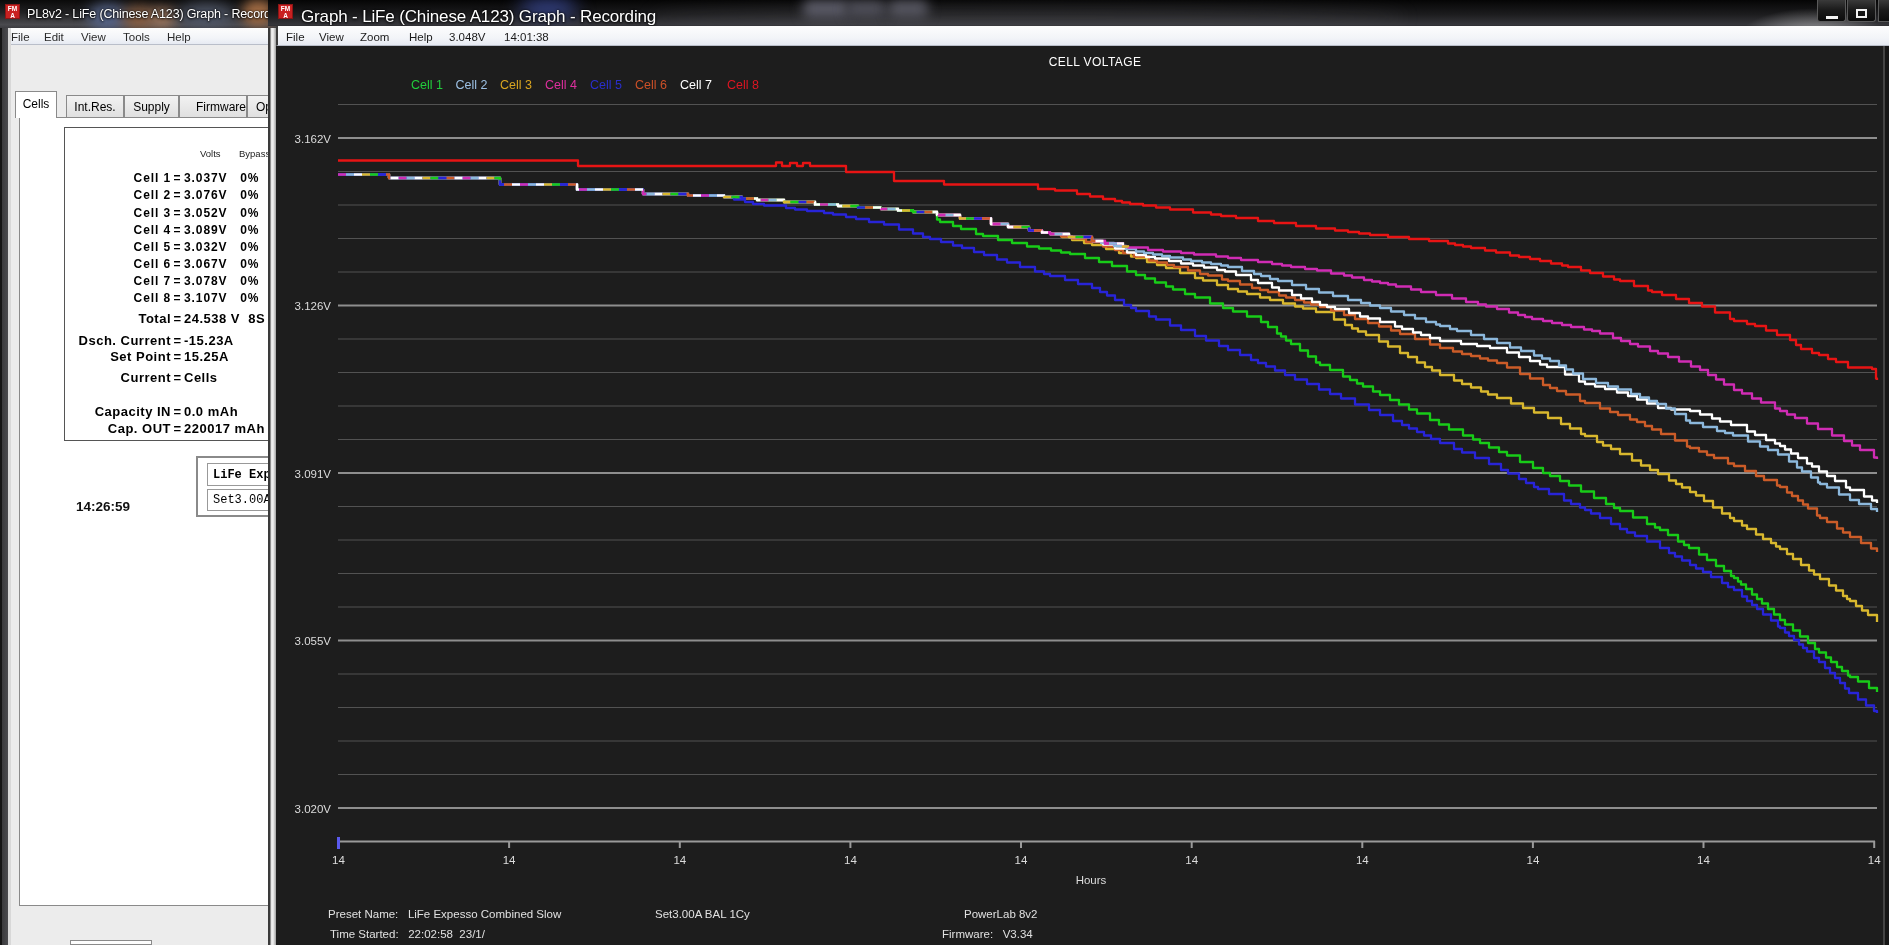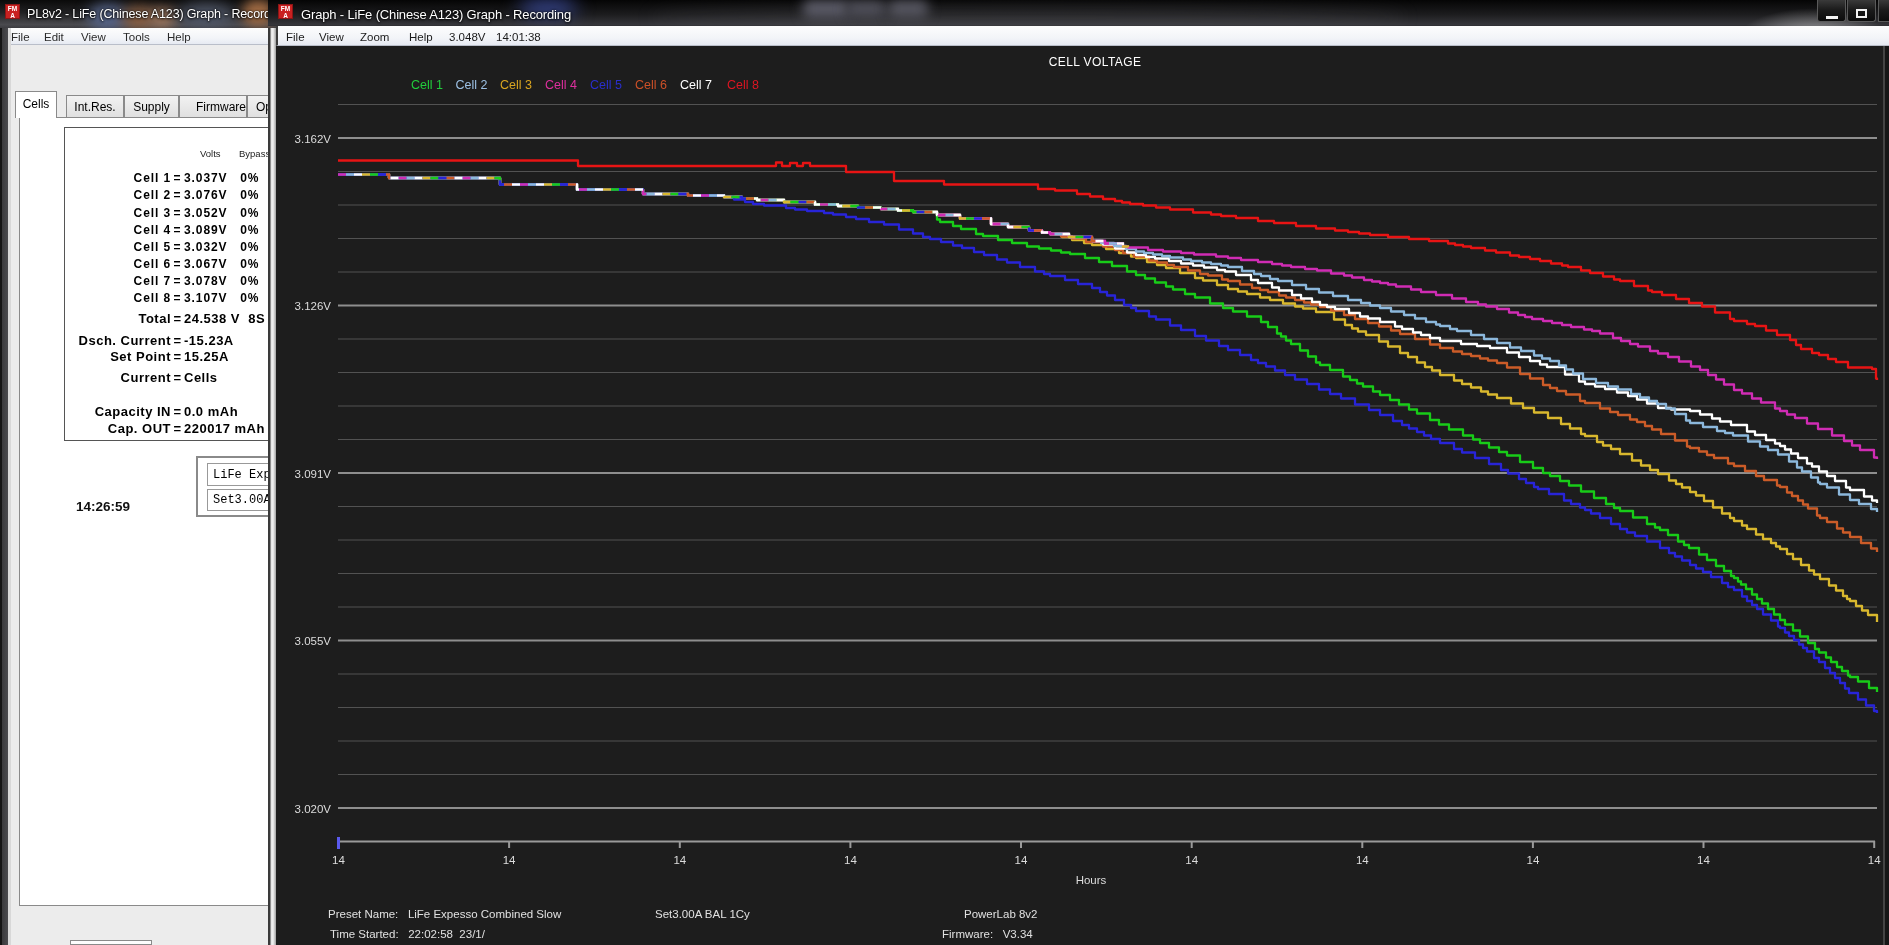--- a/index.html
+++ b/index.html
@@ -66,21 +66,21 @@
           <div class="r rx" style="top:311.3px"><span class="lab">Total</span><span class="eq">=</span><span class="val">24.538 V&nbsp;&nbsp;8S</span></div>
           <div class="r rx" style="top:332.7px"><span class="lab">Dsch. Current</span><span class="eq">=</span><span class="val">-15.23A</span></div>
           <div class="r rx" style="top:349.1px"><span class="lab">Set Point</span><span class="eq">=</span><span class="val">15.25A</span></div>
           <div class="r rx" style="top:369.9px"><span class="lab">Current</span><span class="eq">=</span><span class="val">Cells</span></div>
           <div class="r rx" style="top:404.1px"><span class="lab">Capacity IN</span><span class="eq">=</span><span class="val">0.0 mAh</span></div>
           <div class="r rx" style="top:420.6px"><span class="lab">Cap. OUT</span><span class="eq">=</span><span class="val">220017 mAh</span></div>
         </div>
     </div>
 
     <div class="abs" style="left:177px;top:339px;width:80px;height:61px;border:2px solid #8a8a8a"></div>
-    <div class="abs" style="left:188px;top:346px;width:69px;height:23px;background:#fff;border:1px solid #999;font-family:'Liberation Mono',monospace;font-weight:normal;font-size:12px;padding:4px 0 0 5px;white-space:nowrap;overflow:hidden">LiFe Exp</div>
+    <div class="abs" style="left:188px;top:346px;width:69px;height:23px;background:#fff;border:1px solid #999;font-family:'Liberation Mono',monospace;font-weight:bold;font-size:12px;padding:4px 0 0 5px;white-space:nowrap;overflow:hidden">LiFe Exp</div>
     <div class="abs" style="left:188px;top:372px;width:69px;height:22px;background:#fff;border:1px solid #999;font-family:'Liberation Mono',monospace;font-weight:normal;font-size:12px;padding:3px 0 0 5px;white-space:nowrap;overflow:hidden">Set3.00A</div>
     <div class="abs" style="left:57px;top:382px;font-size:13.5px;font-weight:bold;color:#111">14:26:59</div>
   </div>
 
   <div class="abs" style="left:70px;top:940px;width:82px;height:5px;background:#fdfdfd;border:1px solid #8a8a8a;z-index:5"></div>
 </div>
 
 <div class="abs" style="left:268px;top:0;width:1621px;height:945px;z-index:10">
 
   <div class="abs" style="left:0;top:28px;width:8px;height:917px;background:linear-gradient(90deg,#3a3a3a 0,#3a3a3a 2px,#e2e2e2 3px,#f2f2f2 5px,#9e9e9e 8px)"></div>
@@ -93,30 +93,30 @@
     <div class="abs" style="left:620px;top:0;width:40px;height:18px;background:#55555f;border-radius:6px;filter:blur(6px)"></div>
     <div class="abs" style="left:1470px;top:8px;width:150px;height:30px;background:radial-gradient(ellipse at 50% 100%,rgba(255,255,255,0.55),rgba(255,255,255,0) 70%)"></div>
 
     <div class="abs" style="left:1549px;top:0;width:29px;height:22px;border:1px solid #5a5a5a;border-top:none;border-radius:0 0 3px 3px;background:linear-gradient(180deg,#3a3a3a,#1c1c1c 45%,#0c0c0c)"></div>
     <div class="abs" style="left:1579px;top:0;width:29px;height:22px;border:1px solid #5a5a5a;border-top:none;border-radius:0 0 3px 3px;background:linear-gradient(180deg,#3a3a3a,#1c1c1c 45%,#0c0c0c)"></div>
     <div class="abs" style="left:1610px;top:0;width:11px;height:22px;border:1px solid #5a5a5a;border-top:none;border-right:none;background:linear-gradient(180deg,#3a3a3a,#1c1c1c 45%,#0c0c0c)"></div>
     <div class="abs" style="left:1558px;top:16px;width:12px;height:3px;background:#f4f4f4"></div>
     <div class="abs" style="left:1588px;top:9px;width:11px;height:9px;border:2px solid #f4f4f4"></div>
   </div>
   <div class="glyph" style="left:10px;top:4px;width:15px;height:15px;padding-top:1px">FM<br>A</div>
-  <div class="abs" style="left:33px;top:7px;font-size:13px;letter-spacing:-0.15px;color:#fff;text-shadow:0 1px 3px #000,0 0 2px #000;white-space:nowrap">Graph - LiFe (Chinese A123) Graph - Recording</div>
+  <div class="abs" style="left:33px;top:7px;font-size:17px;letter-spacing:-0.15px;color:#fff;text-shadow:0 1px 3px #000,0 0 2px #000;white-space:nowrap">Graph - LiFe (Chinese A123) Graph - Recording</div>
 
   <div class="abs" style="left:8px;top:26px;width:1613px;height:20px;background:linear-gradient(180deg,#fdfdfd,#f2f4f8 65%,#e6eaf2);border-left:2px solid #3c3c3c;border-bottom:1px solid #b9bec9"></div>
   <div class="abs" style="left:0;top:31px;font-size:11.5px;color:#1a1a1a;width:600px;height:14px">
     <span class="abs" style="left:18px">File</span>
       <span class="abs" style="left:51px">View</span>
       <span class="abs" style="left:92px">Zoom</span>
       <span class="abs" style="left:141px">Help</span>
       <span class="abs" style="left:181px">3.048V</span>
-      <span class="abs" style="left:228px">14:01:38</span>
+      <span class="abs" style="left:236px">14:01:38</span>
   </div>
 </div>
 <svg width="1613" height="899" viewBox="276 46 1613 899" style="position:absolute;left:276px;top:46px;z-index:11">
 <rect x="276" y="46" width="1613" height="899" fill="#1d1d1d"></rect>
 <g>
       <line x1="338" y1="104.5" x2="1877" y2="104.5" stroke="#525252" stroke-width="1"></line>
       <line x1="338" y1="138" x2="1877" y2="138" stroke="#8e8e8e" stroke-width="2"></line>
       <line x1="338" y1="171.5" x2="1877" y2="171.5" stroke="#525252" stroke-width="1"></line>
       <line x1="338" y1="205" x2="1877" y2="205" stroke="#525252" stroke-width="1"></line>
       <line x1="338" y1="238.5" x2="1877" y2="238.5" stroke="#525252" stroke-width="1"></line>

